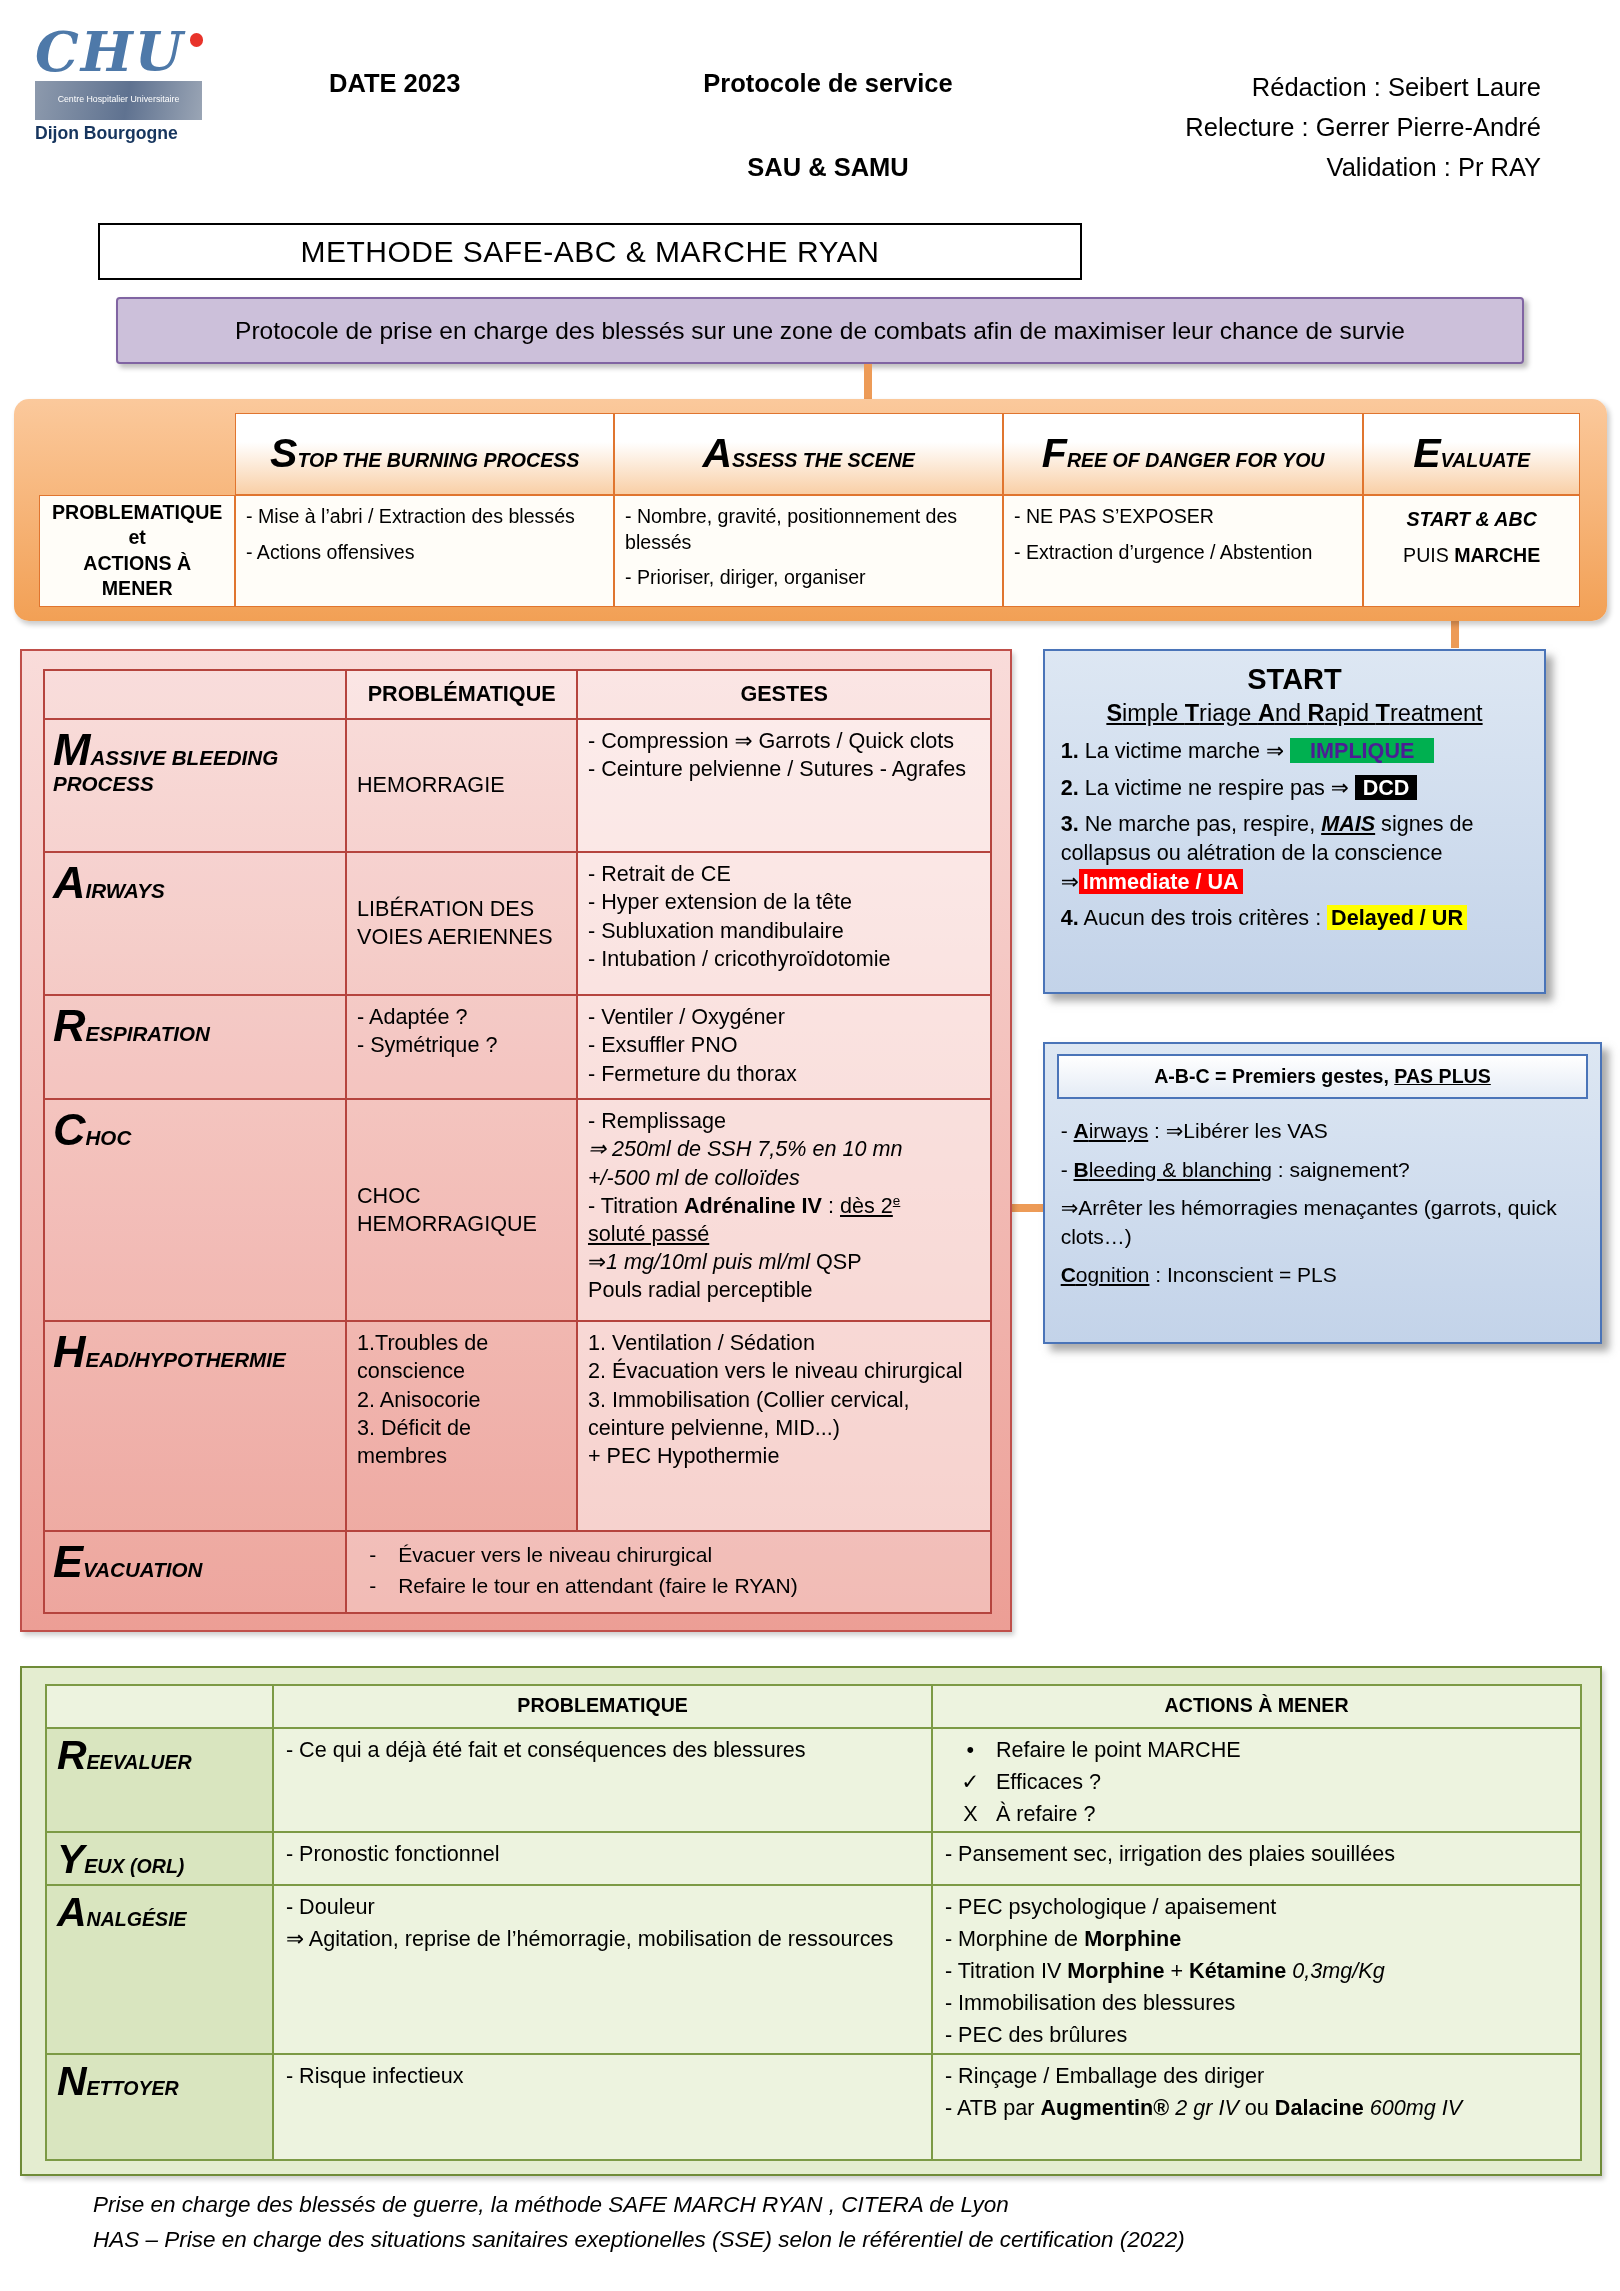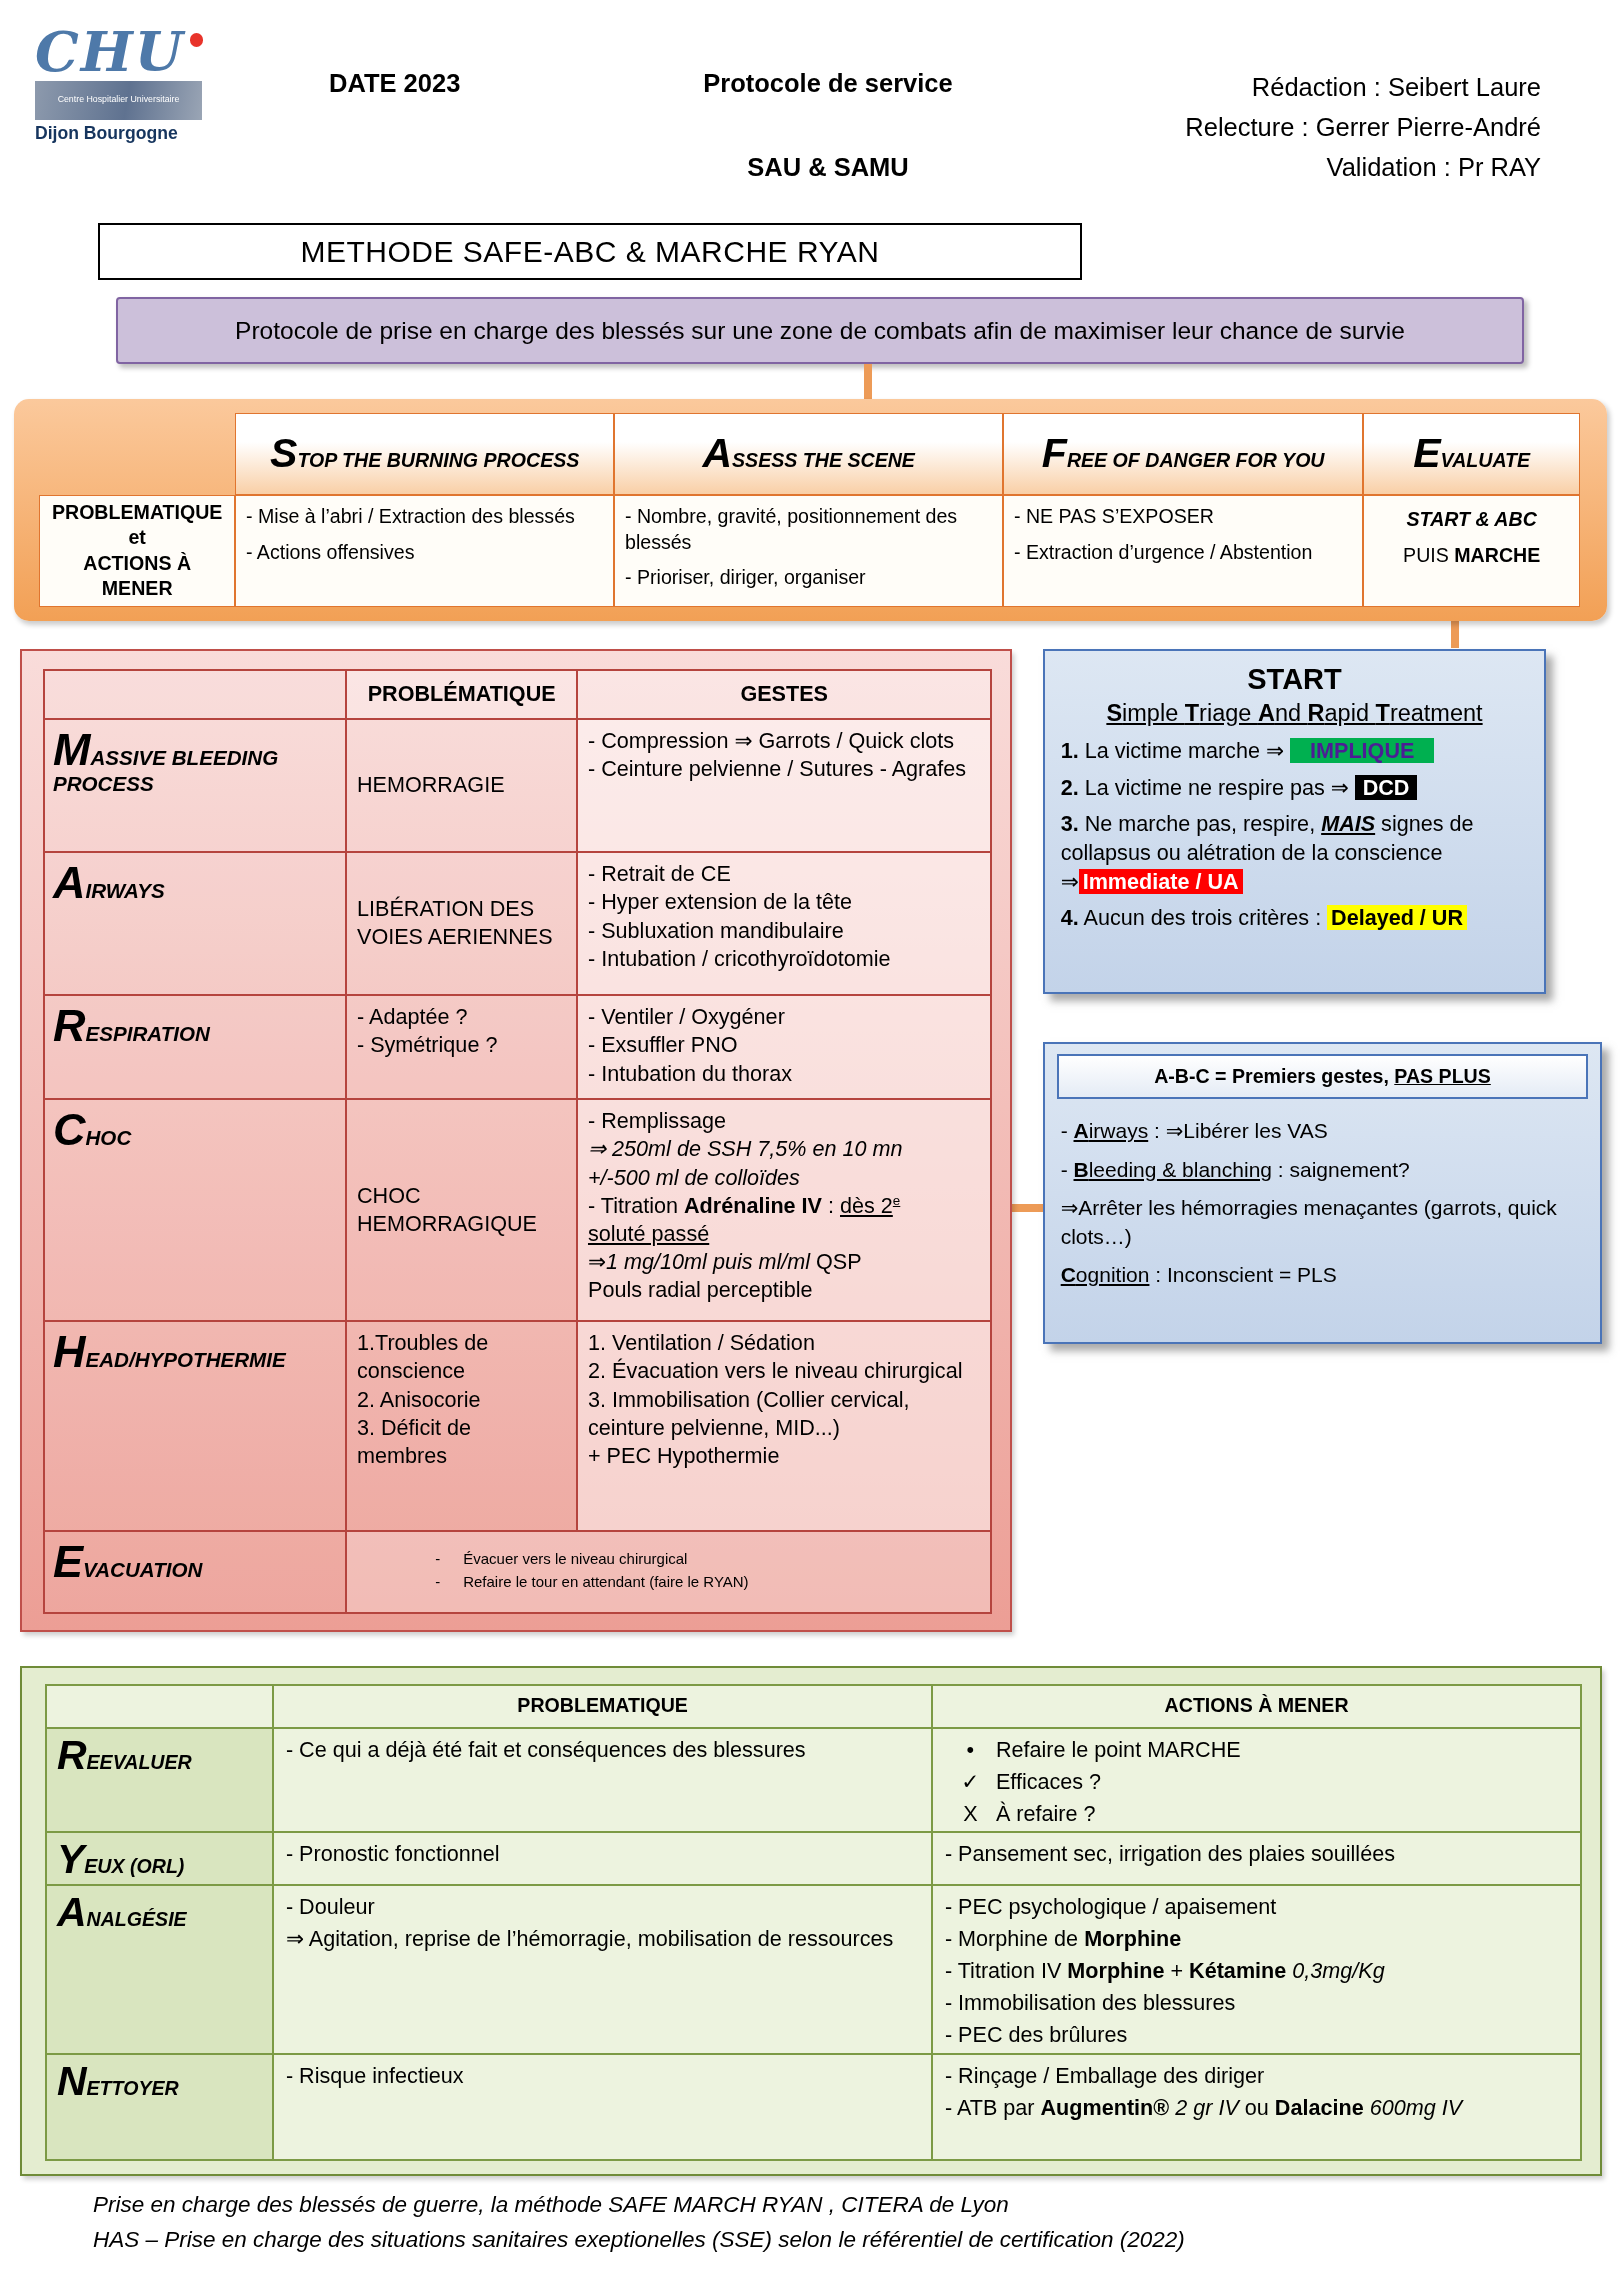--- a/index.html
+++ b/index.html
@@ -64,21 +64,21 @@
   .mcell{border:1px solid #b5443e;overflow:hidden;font-size:21.6px;line-height:1.3}
   .m-dark{background:rgba(255,255,255,.08)}
   .m-mid{background:rgba(255,255,255,.3)}
   .m-light{background:rgba(255,255,255,.5)}
   .mh{display:flex;align-items:center;justify-content:center;font-weight:700}
   .letter{padding:7.8px 7.8px;line-height:1.15;font-size:20.6px}
   .letter .init{font-size:45px}
   .prob{padding:7.8px 9.8px}
   .vc{display:flex;flex-direction:column;justify-content:center}
   .gestes{padding:7.8px 9.8px}
-  .espan{grid-column:2/4;display:flex;flex-direction:column;justify-content:center;padding-left:65px;font-size:15px}
+  .espan{grid-column:2/4;display:flex;flex-direction:column;justify-content:center;font-size:21px}
   .espan .rl{margin-bottom:2.9px}
 
   
   .blue-box{background:linear-gradient(180deg,#dde7f3,#c3d3e9);border:2.9px solid #4a74b8;box-shadow:6.9px 6.9px 7.8px rgba(100,100,100,.55)}
   .start-box{left:1043px;top:649px;width:503px;height:345px;padding:11.8px 15.7px}
   .start-title{text-align:center;font-size:29px;font-weight:700}
   .start-sub{text-align:center;font-size:23.5px;margin:3.9px 0 9.8px}
   .start-sub .rl{text-decoration:underline;display:inline-block}
   .start-items{font-size:21.6px;line-height:1.35}
   .start-items .rl{margin-bottom:6.9px}
@@ -199,21 +199,21 @@
         </div>
 
       <div class="mcell m-dark letter"><span class="init">R</span><span class="rest">ESPIRATION</span></div>
       <div class="mcell m-dark prob">
           <div class="rl"><span>- Adaptée ?</span></div>
           <div class="rl"><span>- Symétrique ?</span></div>
         </div>
       <div class="mcell m-light gestes">
           <div class="rl"><span>- Ventiler / Oxygéner</span></div>
           <div class="rl"><span>- Exsuffler PNO</span></div>
-          <div class="rl"><span>- Intubation du thorax</span></div>
+          <div class="rl"><span>- Fermeture du thorax</span></div>
         </div>
 
       <div class="mcell m-dark letter"><span class="init">C</span><span class="rest">HOC</span></div>
       <div class="mcell m-dark prob vc">
           <div class="rl"><span>CHOC HEMORRAGIQUE</span></div>
         </div>
       <div class="mcell m-light gestes">
           <div class="rl"><span>- Remplissage</span></div>
           <div class="rl"><span class="i">⇒ 250ml de SSH 7,5%  en 10 mn</span></div>
           <div class="rl"><span class="i">+/-500 ml de colloïdes</span></div>

